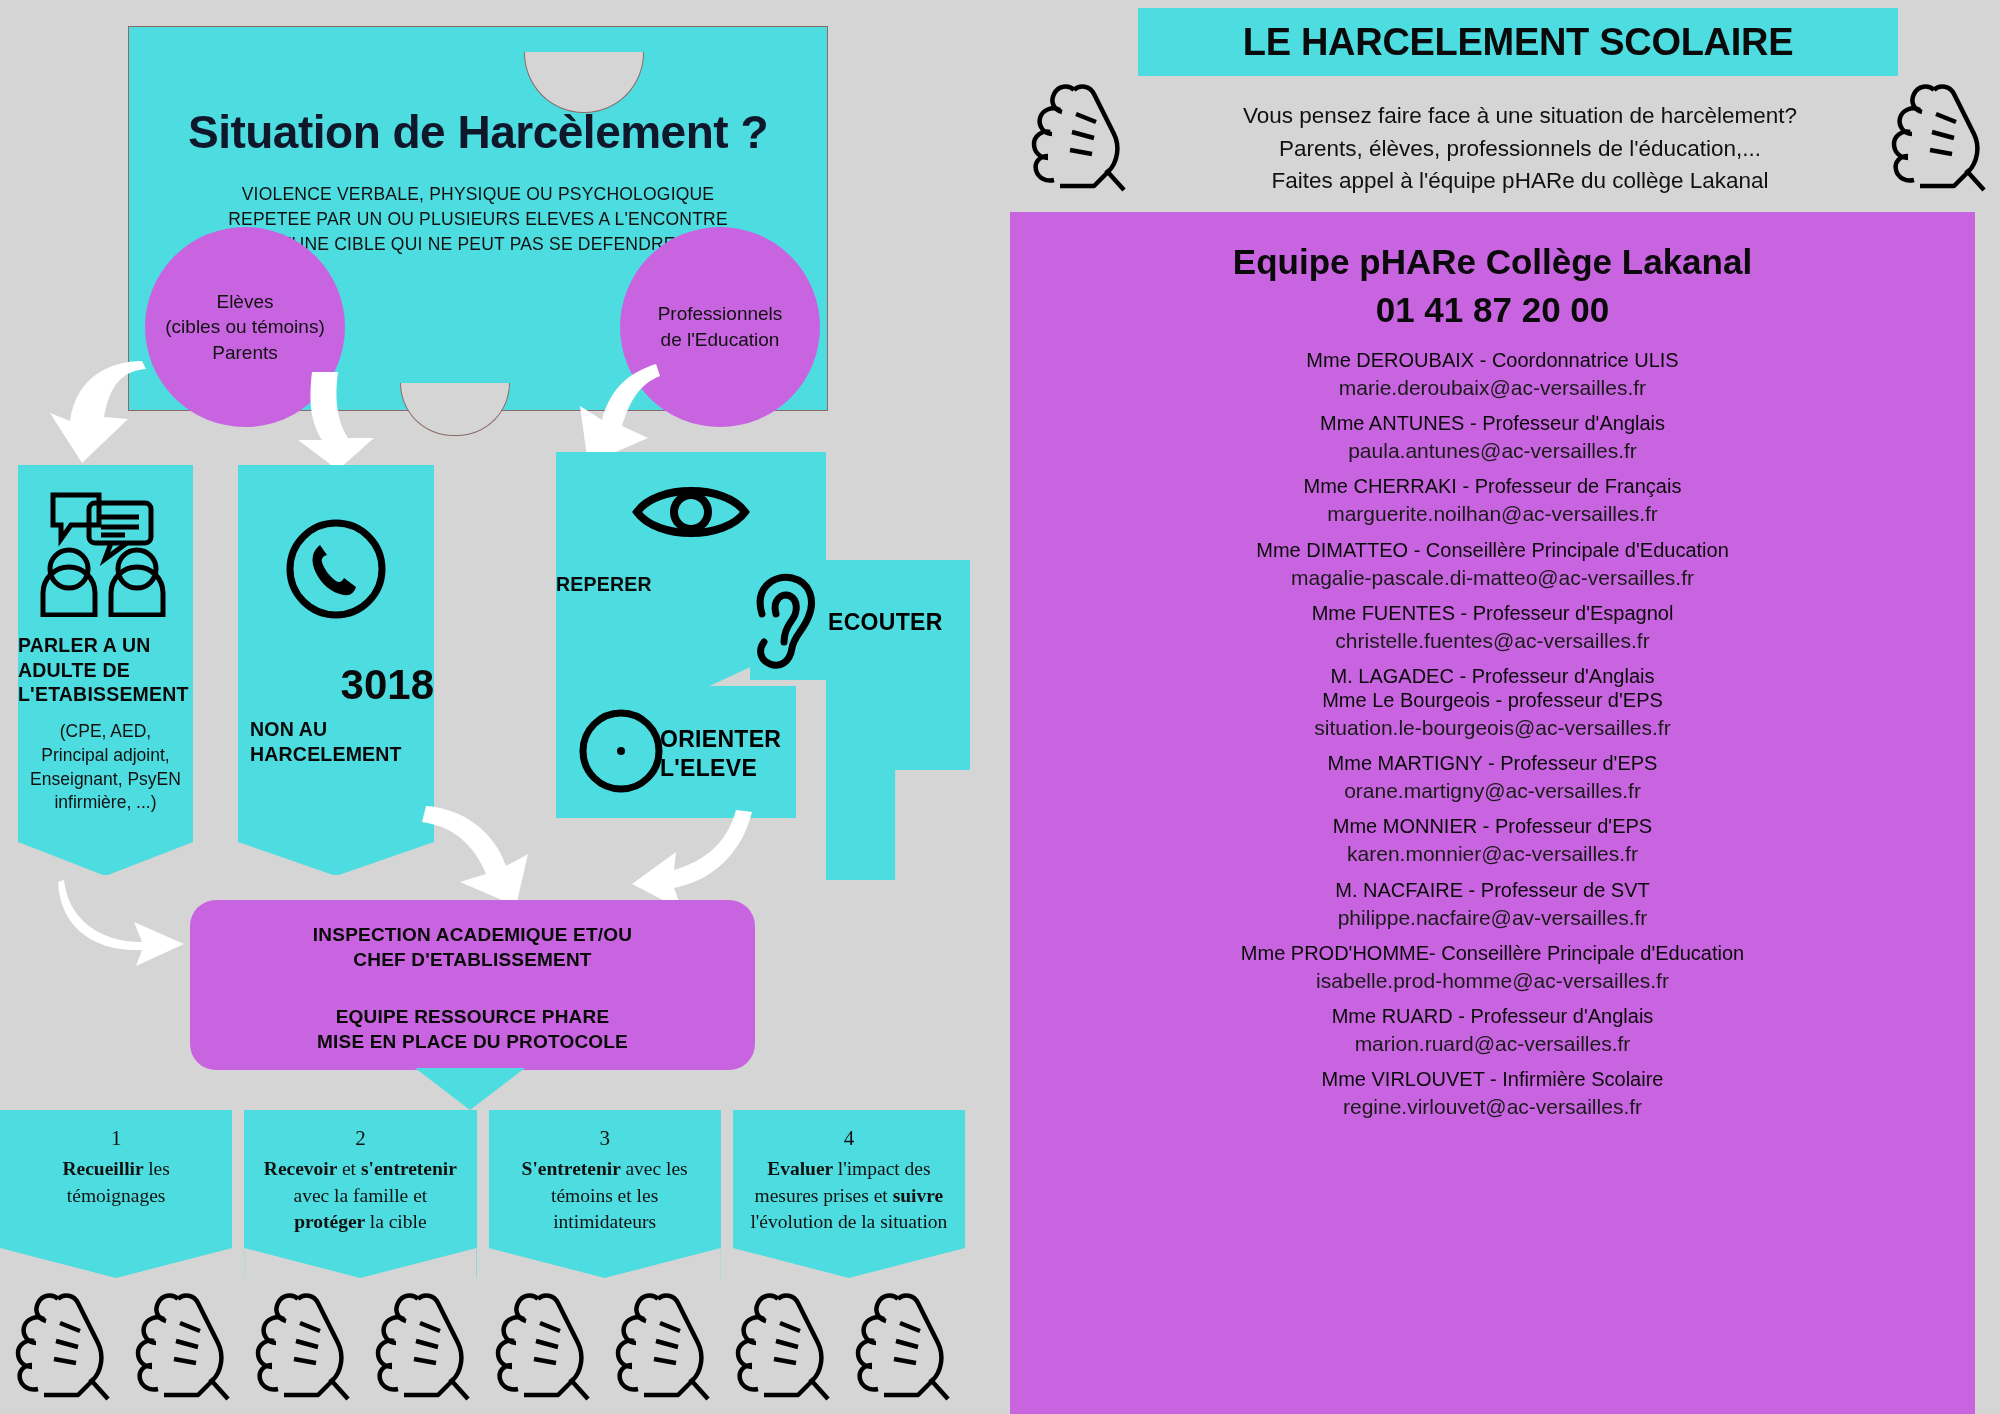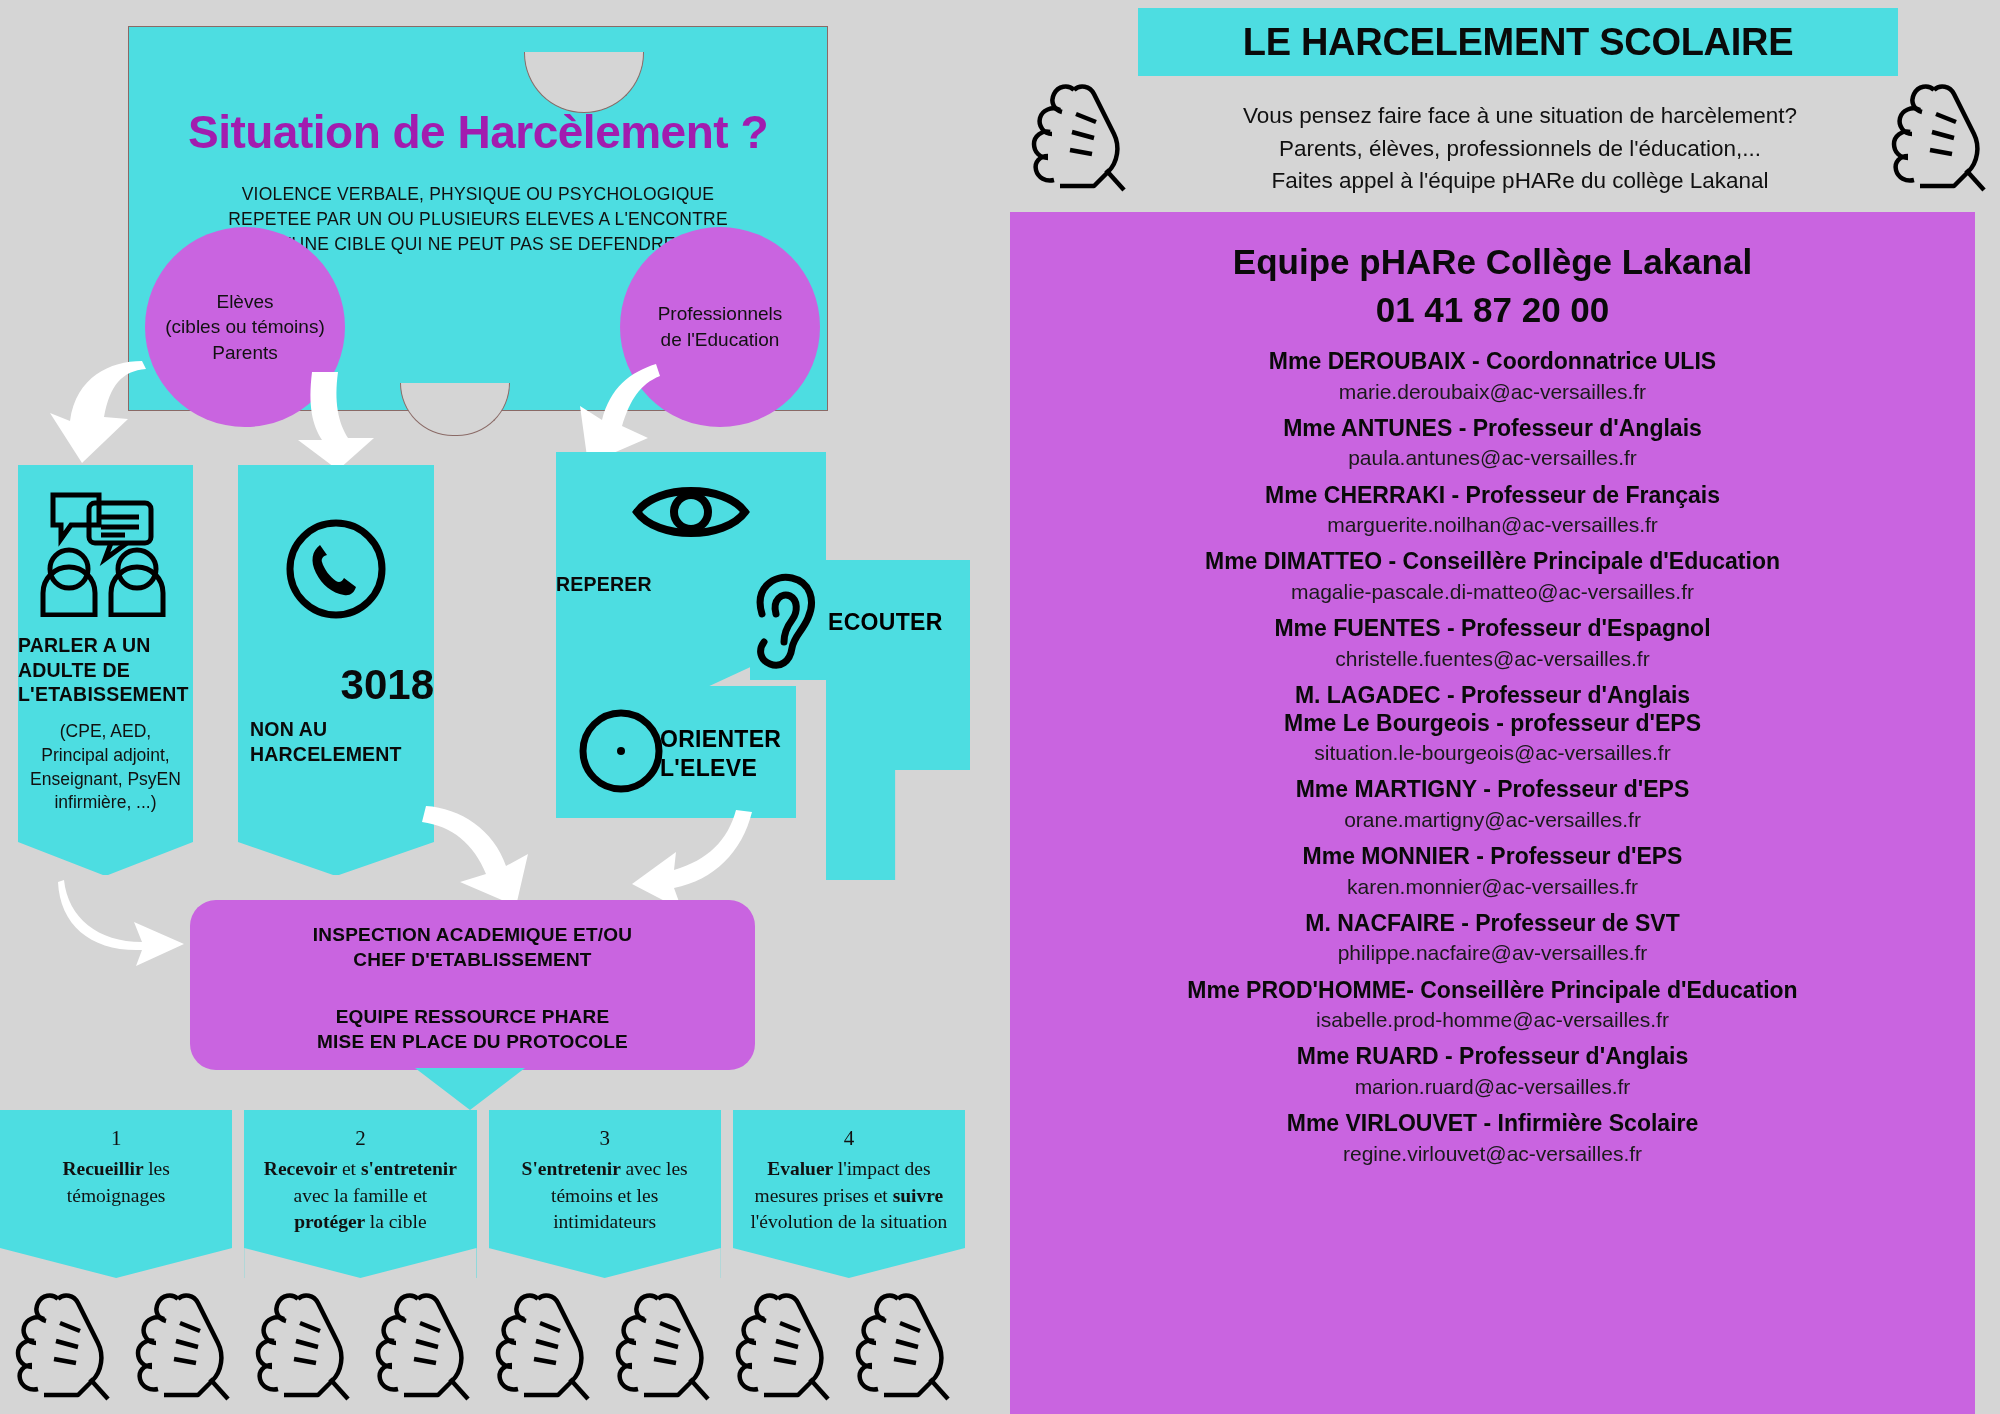--- a/index.html
+++ b/index.html
@@ -25,21 +25,21 @@
     background:#d5d5d5;border:1px solid #8a6a66;border-top:none;
     border-radius:0 0 60px 60px;
   }
   .puzzle-notch-bottom{
     position:absolute;left:400px;top:383px;width:108px;height:52px;
     background:#d5d5d5;border:1px solid #8a6a66;border-top:none;
     border-radius:0 0 54px 54px;
   }
   .puzzle-title{
     position:absolute;left:0;right:0;top:78px;text-align:center;
-    font-size:46px;font-weight:bold;color:#a21caf;letter-spacing:-.5px;
+    font-size:46px;font-weight:bold;color:#0f172a;letter-spacing:-.5px;
   }
   .puzzle-sub{
     position:absolute;left:60px;right:60px;top:155px;text-align:center;
     font-size:17.5px;color:#111;line-height:1.42;letter-spacing:.2px;
   }
   .circ{
     position:absolute;border-radius:50%;background:#c964e0;
     display:flex;align-items:center;justify-content:center;text-align:center;
     font-size:19px;color:#111;line-height:1.35;
   }
@@ -146,21 +146,21 @@
     position:absolute;left:0;top:212px;width:965px;height:1202px;background:#c964e0;
   }
   .r-team{
     position:absolute;left:0;width:100%;text-align:center;
     font-size:35px;font-weight:bold;color:#0a0a0a;
   }
   .r-team.l1{top:30px;}
   .r-team.l2{top:78px;}
   .contacts{position:absolute;left:14px;top:136px;width:calc(100% - 28px);}
   .c-name{
-    text-align:center;font-weight:bold;font-size:23px;color:#0a0a0a;line-height:1.2;
+    text-align:center;font-weight:normal;font-size:20px;color:#0a0a0a;line-height:1.2;
   }
   .c-mail{
     text-align:center;font-size:21px;color:#1a1a1a;line-height:1.2;margin:3px 0 11px;
   }
 </style>
 </head>
 <body>
 
 <div class="poster">
 

